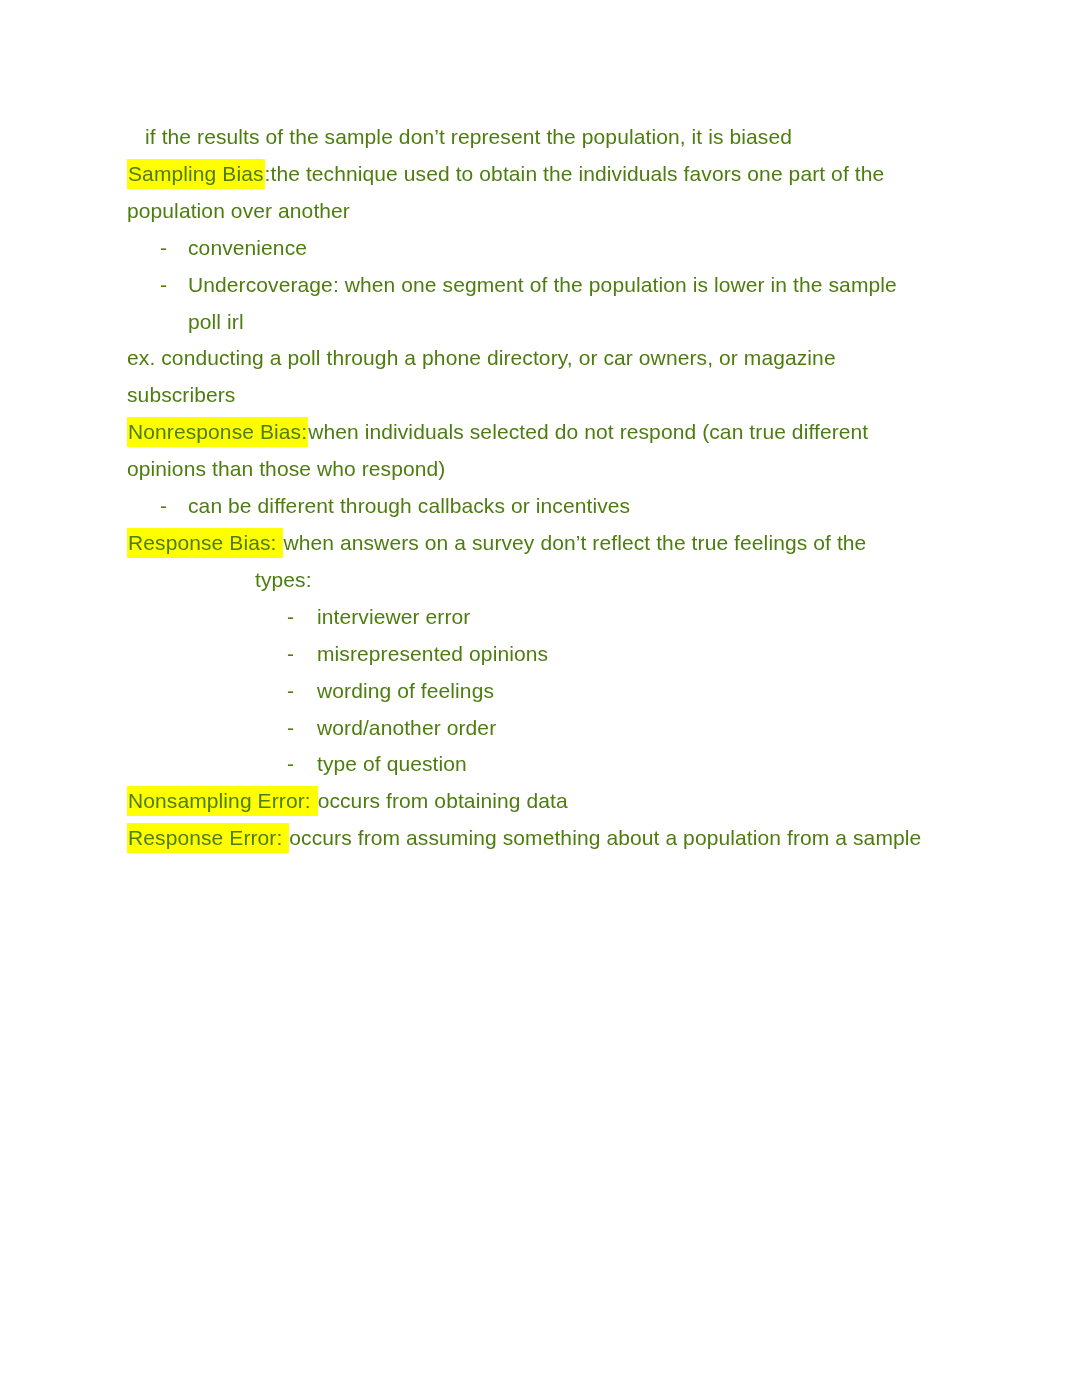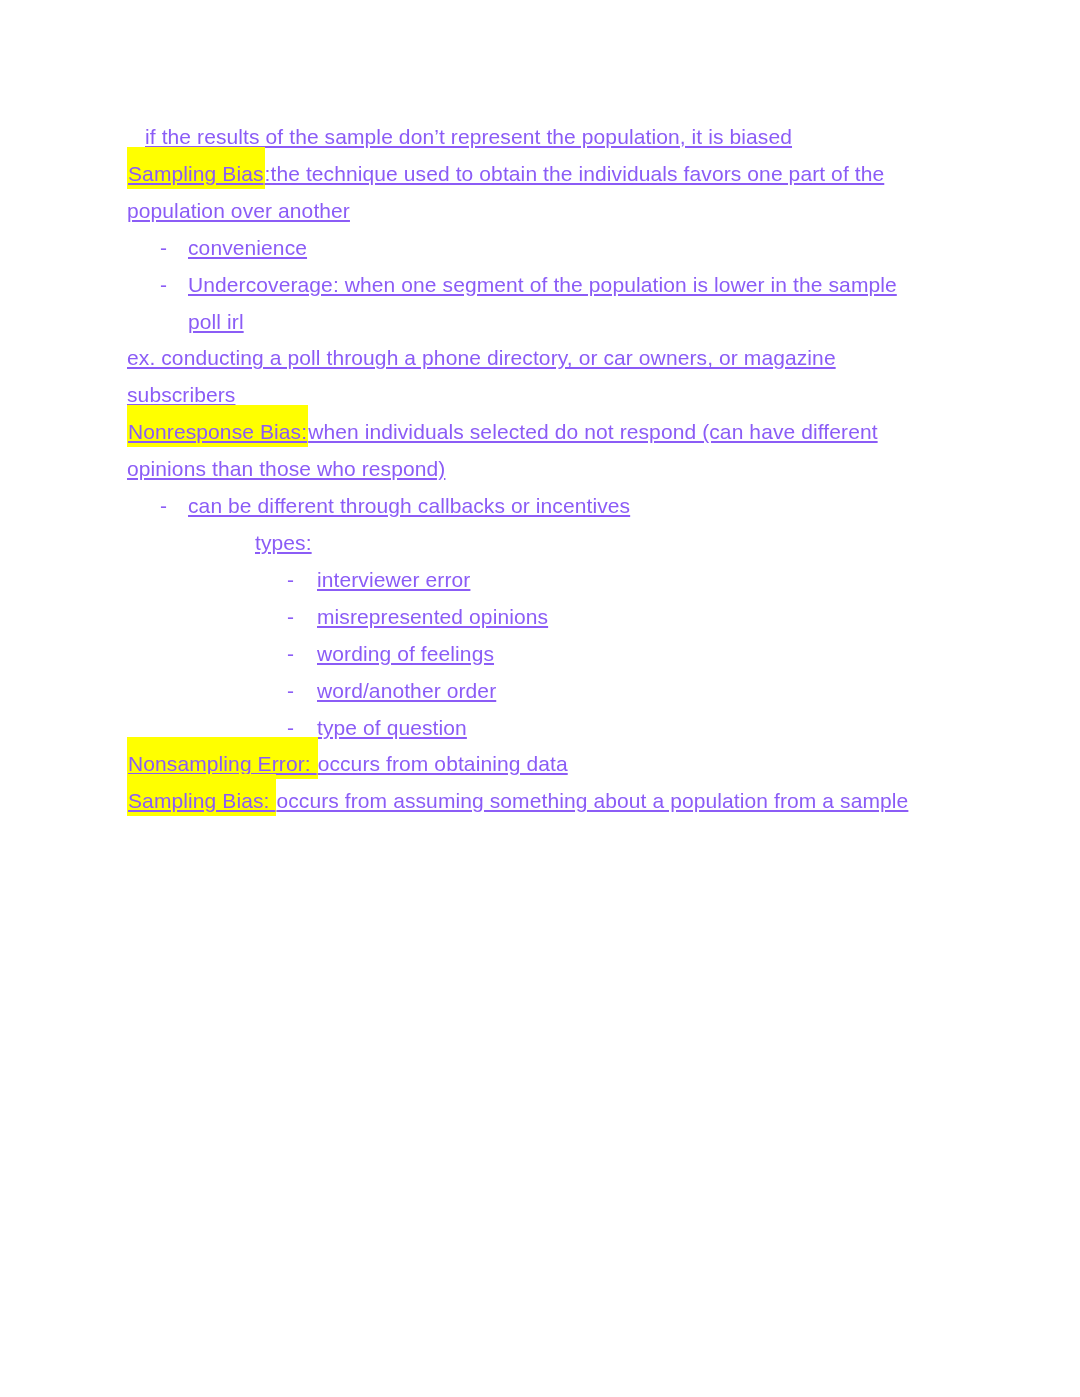--- a/index.html
+++ b/index.html
@@ -36,39 +36,40 @@
   .indent-types      { padding-left: 128px; }
   .indent-bullet2    { padding-left: 190px; }
   .bullet-mark {
     position: absolute;
     top: 0;
   }
   .bullet-mark.b1 { left: 33px; }
   .bullet-mark.b2 { left: 160px; }
   .hl {
     background: #ffff00;
-    padding: 15px 1px 4px 1px;
+    padding: 3px 1px 4px 1px;
   }
 </style>
 </head>
 <body>
 
-<div class="doc" style="background: rgb(255, 255, 255); color: #8b5cf6; text-decoration: underline;">
+<div class="doc" style="background: rgb(255, 255, 255); color: #4d7c0f;">
     <div class="line indent-first"><span>if the results of the sample don’t represent the population, it is biased</span></div>
     <div class="line indent-none"><span class="hl" style="background: rgb(255, 255, 0);">Sampling Bias</span><span>:the technique used to obtain the individuals favors one part of the</span></div>
     <div class="line indent-none"><span>population over another</span></div>
     <div class="line indent-bullet1"><span class="bullet-mark b1">-</span><span>convenience</span></div>
     <div class="line indent-bullet1"><span class="bullet-mark b1">-</span><span>Undercoverage: when one segment of the population is lower in the sample</span></div>
     <div class="line indent-bullet1cont"><span>poll irl</span></div>
     <div class="line indent-none"><span>ex. conducting a poll through a phone directory, or car owners, or magazine</span></div>
     <div class="line indent-none"><span>subscribers</span></div>
-    <div class="line indent-none"><span class="hl" style="background: rgb(255, 255, 0);">Nonresponse Bias:</span><span>when individuals selected do not respond (can have different</span></div>
+    <div class="line indent-none"><span class="hl" style="background: rgb(255, 255, 0);">Nonresponse Bias:</span><span>when individuals selected do not respond (can true different</span></div>
     <div class="line indent-none"><span>opinions than those who respond)</span></div>
     <div class="line indent-bullet1"><span class="bullet-mark b1">-</span><span>can be different through callbacks or incentives</span></div>
+    <div class="line indent-none"><span class="hl" style="background: rgb(255, 255, 0);">Response Bias: </span><span>when answers on a survey don’t reflect the true feelings of the</span></div>
     <div class="line indent-types"><span>types:</span></div>
     <div class="line indent-bullet2"><span class="bullet-mark b2">-</span><span>interviewer error</span></div>
     <div class="line indent-bullet2"><span class="bullet-mark b2">-</span><span>misrepresented opinions</span></div>
     <div class="line indent-bullet2"><span class="bullet-mark b2">-</span><span>wording of feelings</span></div>
     <div class="line indent-bullet2"><span class="bullet-mark b2">-</span><span>word/another order</span></div>
     <div class="line indent-bullet2"><span class="bullet-mark b2">-</span><span>type of question</span></div>
     <div class="line indent-none"><span class="hl" style="background: rgb(255, 255, 0);">Nonsampling Error: </span><span>occurs from obtaining data</span></div>
-    <div class="line indent-none"><span class="hl" style="background: rgb(255, 255, 0);">Sampling Bias: </span><span>occurs from assuming something about a population from a sample</span></div>
+    <div class="line indent-none"><span class="hl" style="background: rgb(255, 255, 0);">Response Error: </span><span>occurs from assuming something about a population from a sample</span></div>
   </div>
 
 </body></html>

